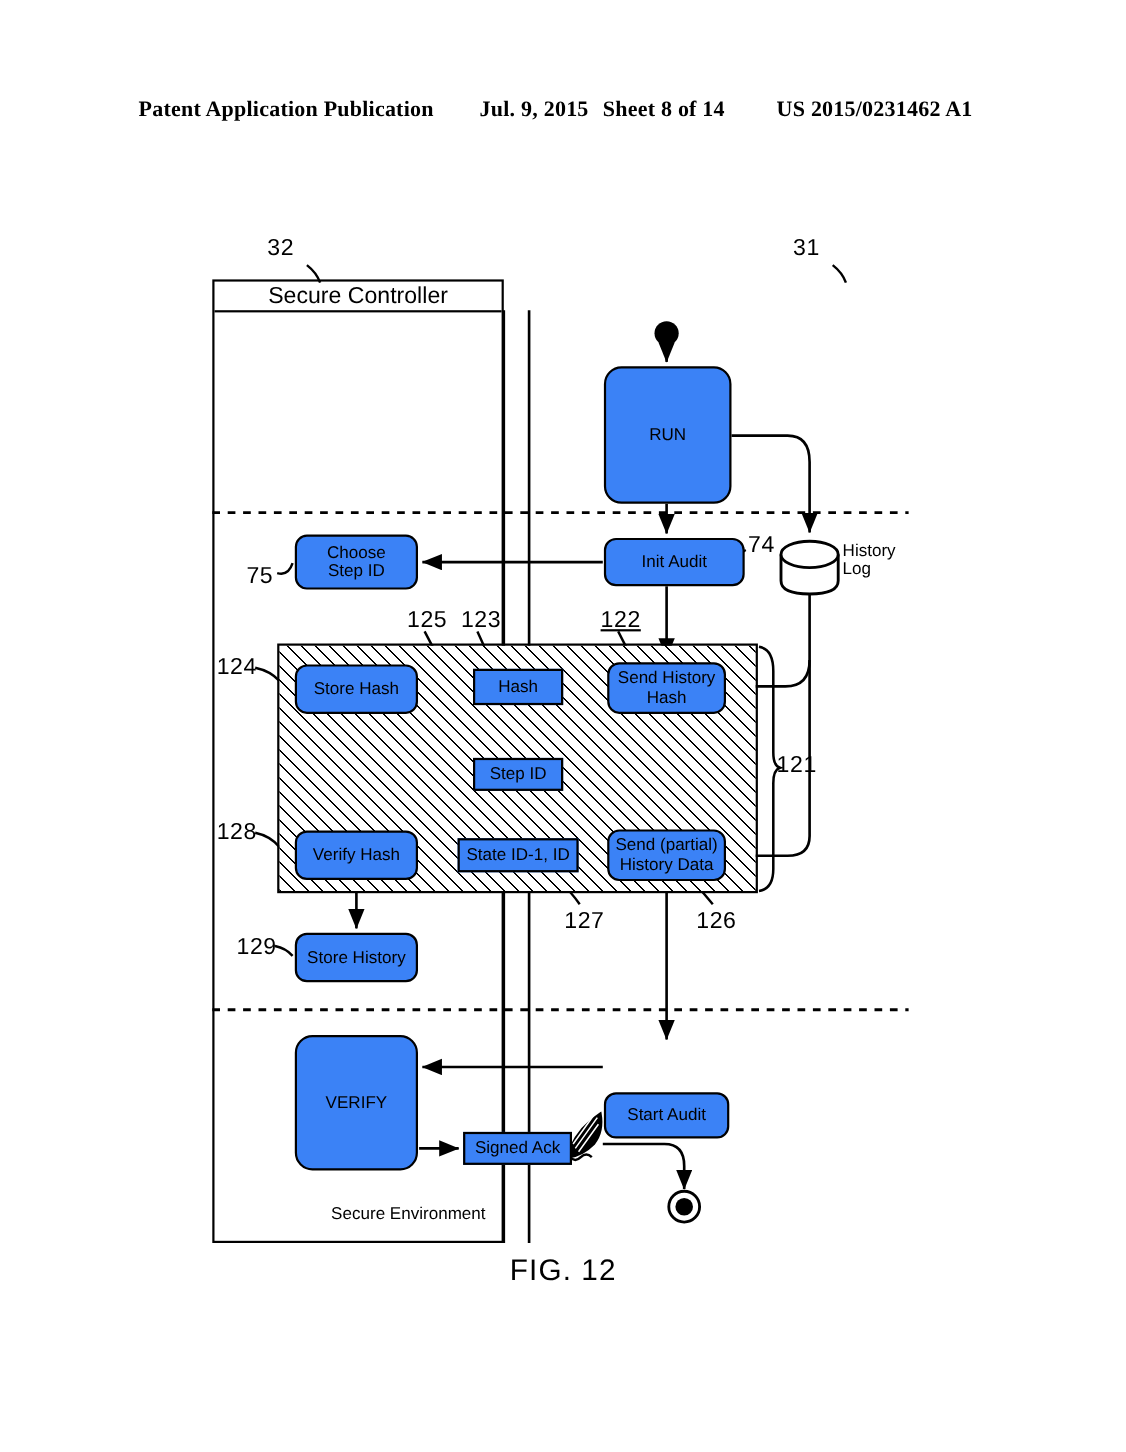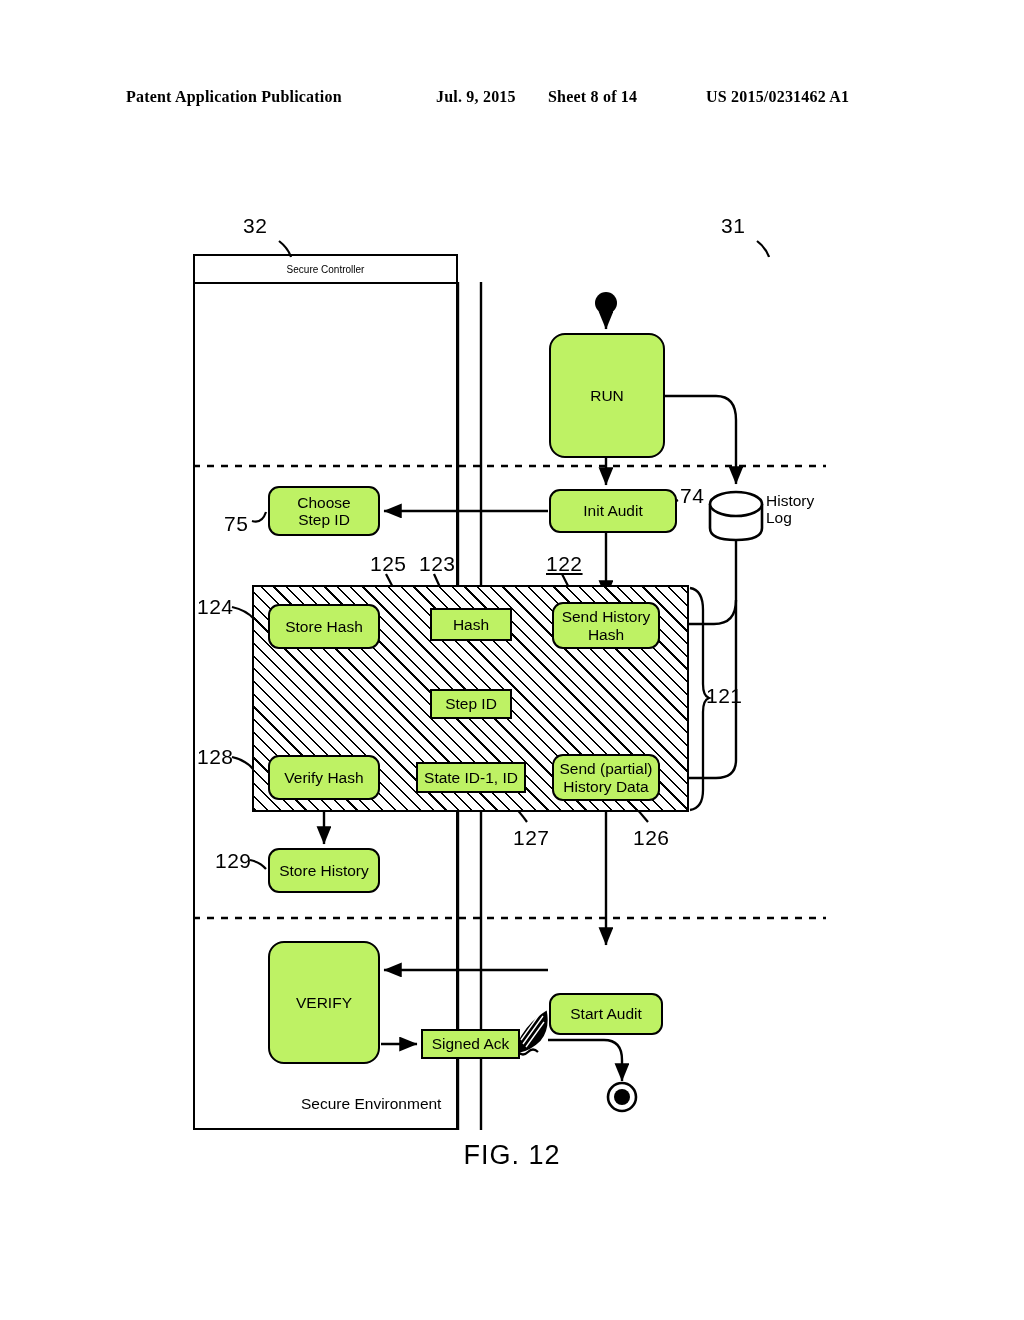--- a/index.html
+++ b/index.html
@@ -19,21 +19,21 @@
 
   
   #page-header {
     position: absolute;
     top: 88px;
     left: 0;
     width: 1024px;
     height: 28px;
     font-family: "Liberation Serif", serif;
     font-weight: bold;
-    font-size: 16px;
+    font-size: 20px;
     letter-spacing: 0.2px;
     white-space: nowrap;
   }
   #page-header .h-item { position: absolute; top: 0; }
   #hdr-pub   { left: 126px; }
   #hdr-date  { left: 436px; }
   #hdr-sheet { left: 548px; }
   #hdr-num   { left: 706px; }
 
   
@@ -75,21 +75,21 @@
     position: absolute;
     left: 0;
     top: 0;
     width: 100%;
     height: 28px;
     border-bottom: 2.5px solid #000;
     box-sizing: border-box;
     display: flex;
     align-items: center;
     justify-content: center;
-    font-size: 10px;
+    font-size: 21px;
   }
   #lane-secure  { left: 193px; top: 254px; width: 265px; height: 876px; }
   #lane-host    { left: 481px; top: 254px; width: 345px; height: 876px; }
 
   .lane-footnote {
     position: absolute;
     font-size: 15.5px;
     white-space: nowrap;
   }
 
@@ -104,21 +104,21 @@
     box-sizing: border-box;
     background-image: repeating-linear-gradient(
         45deg,
         #000 0px, #000 1.6px,
         #fff 1.6px, #fff 9px);
   }
 
   
   .node {
     position: absolute;
-    background: #bef264;
+    background: #3b82f6;
     border: 2.5px solid #000;
     box-sizing: border-box;
     display: flex;
     align-items: center;
     justify-content: center;
     text-align: center;
     font-size: 15.5px;
     line-height: 1.12;
     white-space: pre-line;
   }

